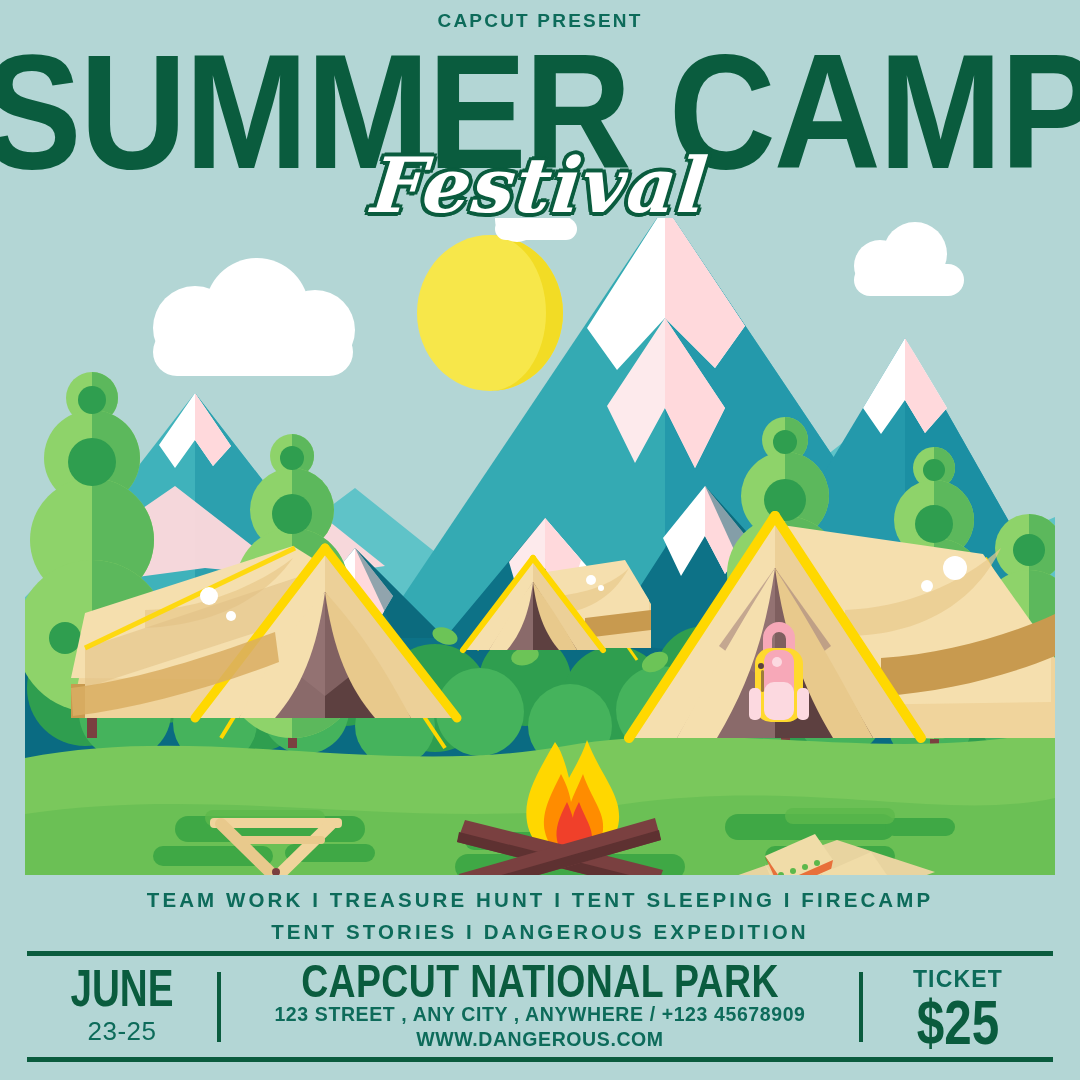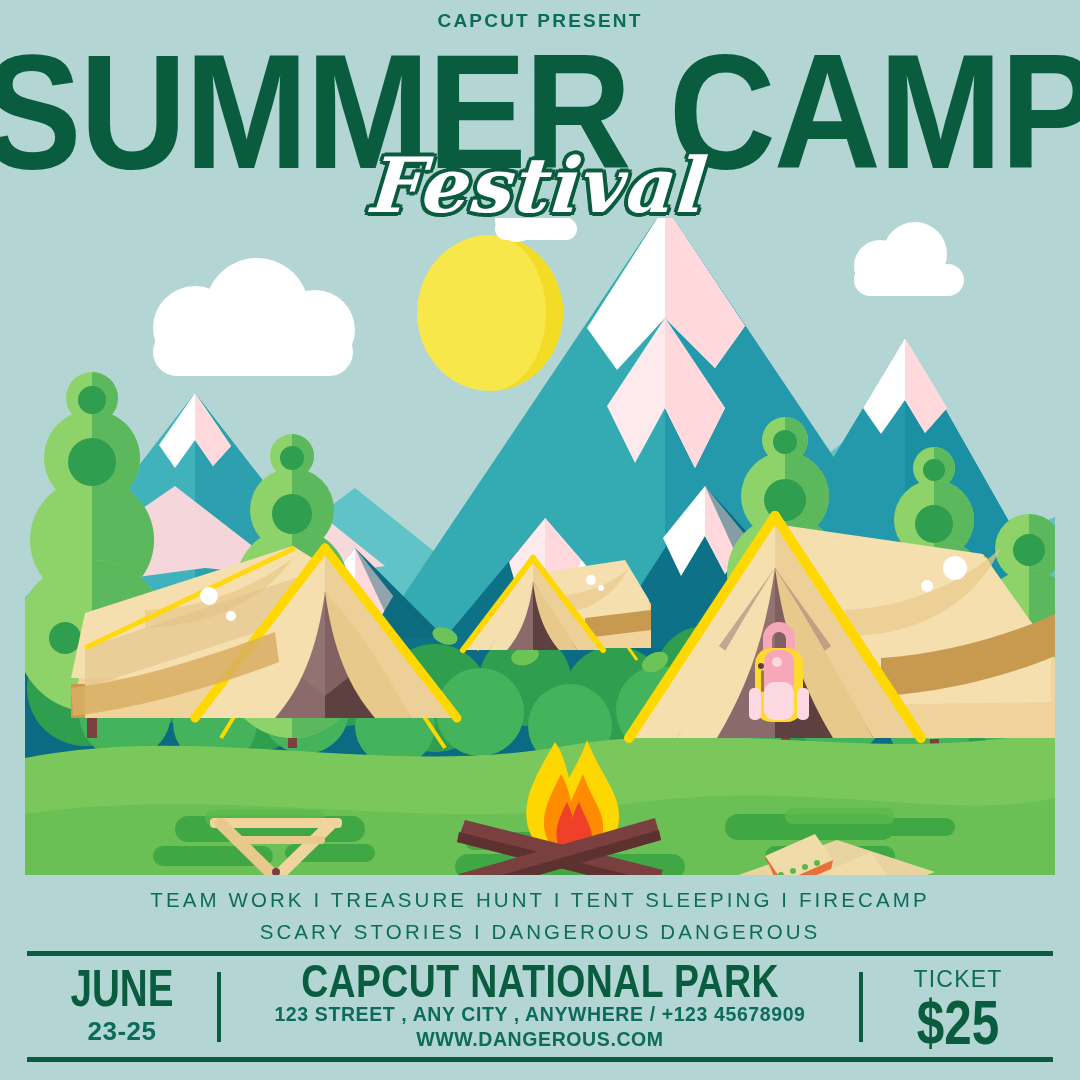--- a/index.html
+++ b/index.html
@@ -62,21 +62,21 @@
   }
   .scene svg { display:block; width:1030px; height:657px; }
 
   
   .activities {
     position:absolute; left:0; top:884px; width:100%;
     text-align:center;
     color:#0d6b5a;
   }
   .activities div {
-    font-size:20.5px; font-weight:400; letter-spacing:3.1px; line-height:32px;
+    font-size:20.5px; font-weight:700; letter-spacing:3.1px; line-height:32px;
   }
 
   
   .rule {
     position:absolute; left:27px; width:1026px; height:5px; background:#0a5c3e;
   }
   .rule.top { top:951px; }
   .rule.bottom { top:1057px; }
 
   .infobar {
@@ -86,40 +86,40 @@
   .vdiv { width:4px; height:70px; background:#0a5c3e; flex:none; }
 
   .col-date { width:190px; text-align:center; flex:none; }
   .col-date .month {
     font-family:"Liberation Sans Narrow","Liberation Sans",sans-serif;
     font-weight:700; font-size:42px; line-height:42px; color:#0a5c3e;
     letter-spacing:0px; transform:scaleY(1.25) scaleX(0.92); transform-origin:50% 50%;
   }
   .col-date .days {
     margin-top:7px;
-    font-size:26px; font-weight:700; color:#0d6b5a; letter-spacing:0.5px;
+    font-size:26px; font-weight:400; color:#0d6b5a; letter-spacing:0.5px;
   }
 
   .col-venue { flex:1; text-align:center; padding:12px 14px; }
   .col-venue .venue {
     font-family:"Liberation Sans Narrow","Liberation Sans",sans-serif;
     font-weight:700; font-size:39px; line-height:40px; color:#0a5c3e;
     letter-spacing:0.4px; transform:scaleY(1.18) scaleX(0.96); transform-origin:50% 50%;
   }
   .col-venue .addr {
     margin-top:0; font-size:19.5px; font-weight:700; color:#0d6b5a; letter-spacing:0.6px;
     line-height:25px;
   }
   .col-venue .site {
     font-size:19.5px; font-weight:700; color:#0d6b5a; letter-spacing:0.6px; line-height:25px;
   }
 
   .col-ticket { width:190px; text-align:center; flex:none; }
   .col-ticket .tlabel {
-    font-size:23px; font-weight:400; color:#0d6b5a; letter-spacing:1.2px;
+    font-size:23px; font-weight:700; color:#0d6b5a; letter-spacing:1.2px;
   }
   .col-ticket .price {
     margin-top:2px;
     font-family:"Liberation Sans Narrow","Liberation Sans",sans-serif;
     font-weight:700; font-size:52px; line-height:54px; color:#0a5c3e;
     transform:scaleY(1.2) scaleX(0.95); transform-origin:50% 50%;
   }
 </style>
 </head>
 <body>
@@ -476,21 +476,21 @@
               <circle cx="848" cy="663" r="3"></circle>
           </g>
         </g>
 
       </g>
     </svg>
   </div>
 
   <div class="activities">
     <div>TEAM WORK  I  TREASURE HUNT  I  TENT SLEEPING  I  FIRECAMP</div>
-    <div>SCARY STORIES  I  DANGEROUS DANGEROUS</div>
+    <div>TENT STORIES  I  DANGEROUS EXPEDITION</div>
   </div>
 
   <div class="rule top"></div>
   <div class="rule bottom"></div>
 
   <div class="infobar">
 
     <div class="col-date">
       <div class="month">JUNE</div>
       <div class="days">23-25</div>

